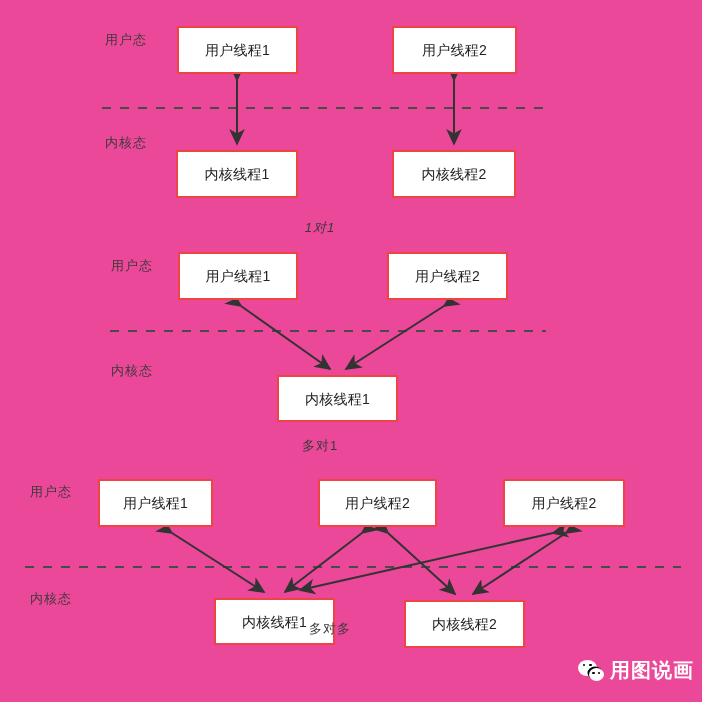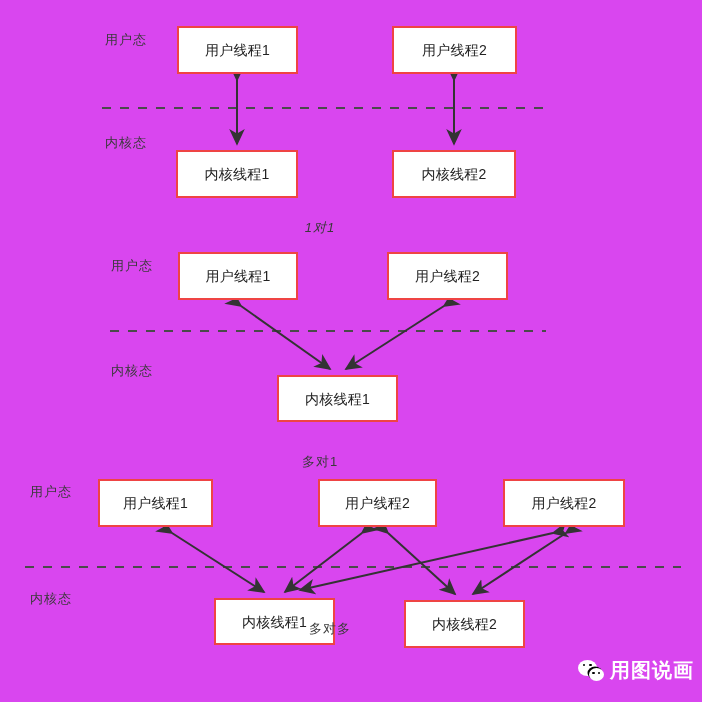--- a/index.html
+++ b/index.html
@@ -4,21 +4,21 @@
 <style>
   html, body {
     margin: 0;
     padding: 0;
     background: #000000;
   }
   #canvas {
     position: relative;
     width: 702px;
     height: 702px;
-    background: #d946ef;
+    background: #ec4899;
     font-family: "Liberation Sans", "DejaVu Sans", sans-serif;
     overflow: hidden;
   }
   svg.edges {
     position: absolute;
     left: 0; top: 0;
     width: 702px;
     height: 702px;
     pointer-events: none;
   }
@@ -138,21 +138,21 @@
 
   <div class="caption" style="left:270px; top:219px; width:100px;font-style:italic;">1对1</div>
 
   <div class="side-label" style="left:111px; top:257px;">用户态</div>
   <div class="side-label" style="left:111px; top:362px;">内核态</div>
 
   <div class="node" style="left:178px; top:252px; width:120px; height:48px;">用户线程1</div>
   <div class="node" style="left:387px; top:252px; width:121px; height:48px;">用户线程2</div>
   <div class="node" style="left:277px; top:375px; width:121px; height:47px;">内核线程1</div>
 
-  <div class="caption" style="left:270px; top:453px; width:100px;">多对1</div>
+  <div class="caption" style="left:270px; top:437px; width:100px;">多对1</div>
 
   <div class="side-label" style="left:30px; top:483px;">用户态</div>
   <div class="side-label" style="left:30px; top:590px;">内核态</div>
 
   <div class="node" style="left:98px; top:479px; width:115px; height:48px;">用户线程1</div>
   <div class="node" style="left:318px; top:479px; width:119px; height:48px;">用户线程2</div>
   <div class="node" style="left:503px; top:479px; width:122px; height:48px;">用户线程2</div>
 
   <div class="node" style="left:214px; top:598px; width:121px; height:47px;">内核线程1</div>
   <div class="node" style="left:404px; top:600px; width:121px; height:48px;">内核线程2</div>

